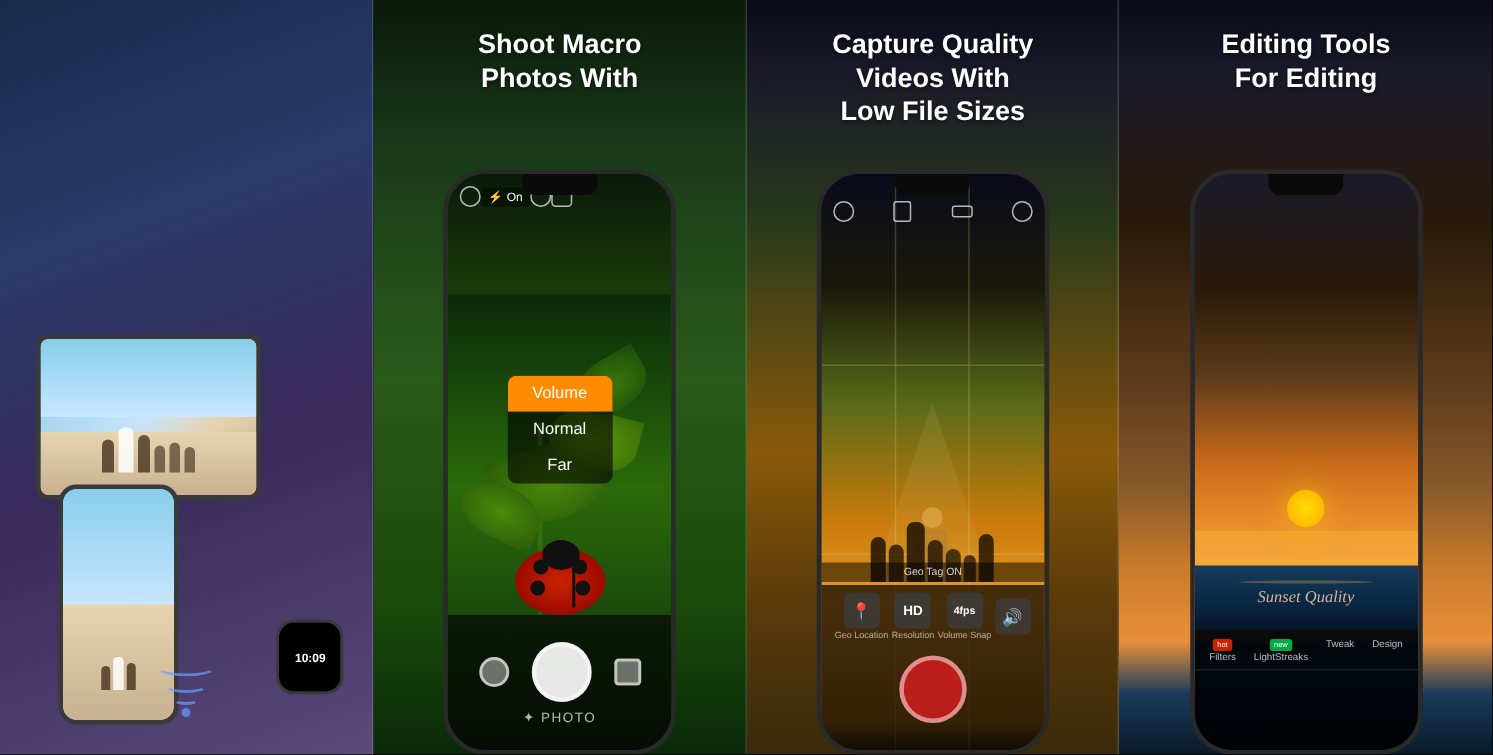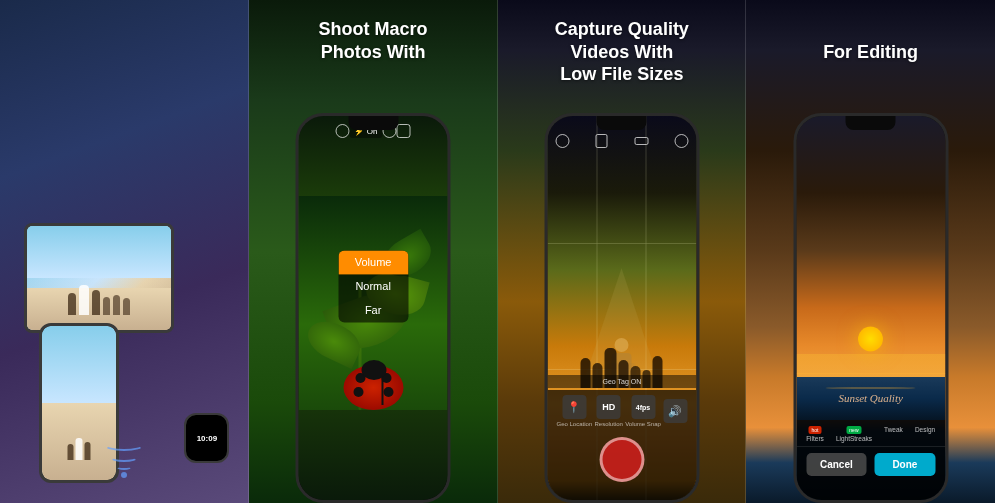--- a/index.html
+++ b/index.html
@@ -333,21 +333,21 @@
       background: #ff8c00;
     }
 
     
     .camera-top-bar {
       position: absolute;
       top: 8px;
       left: 8px;
       right: 8px;
       display: flex;
-      justify-content: center;
+      justify-content: flex-start;
       align-items: center;
     }
 
     .cam-icon {
       width: 14px;
       height: 14px;
       border-radius: 50%;
       border: 1.5px solid rgba(255,255,255,0.7);
     }
 
@@ -742,20 +742,28 @@
           </div>
           <div class="ladybug-head"></div>
         </div>
 
         <div class="macro-menu">
           <div class="macro-item active">Volume</div>
           <div class="macro-item">Normal</div>
           <div class="macro-item">Far</div>
         </div>
 
+        <div class="camera-ui">
+          <div class="camera-buttons">
+            <div class="video-btn"></div>
+            <div class="shutter-btn"></div>
+            <div class="video-btn" style="width:18px;height:18px;border-radius:3px;"></div>
+          </div>
+          <div class="photo-label">✦ PHOTO</div>
+        </div>
       </div>
     </div>
   </div>
 
   <div class="panel panel-3">
     <div class="panel-text">
       <div class="panel-title">
         <span>Capture Quality</span><br>
         <span>Videos With</span><br>
         <span>Low File Sizes</span>
@@ -844,21 +852,21 @@
             </div>
           </div>
         </div>
       </div>
     </div>
   </div>
 
   <div class="panel panel-4">
     <div class="panel-text">
       <div class="panel-title">
-        <br>
+        <span>Editing Tools</span><br>
         <span>For Editing</span><br>
       </div>
     </div>
 
     <div class="iphone-mockup-p4">
       <div class="iphone-screen-p4">
         <div class="phone-notch"></div>
         <div class="sunset-bg">
 
           <div style="position:absolute;top:62%;left:0;right:0;height:15%;background:linear-gradient(180deg,rgba(255,200,50,0.3),rgba(255,150,0,0.1));"></div>
@@ -882,23 +890,19 @@
                 <span class="filter-tab-badge badge-new">new</span>
                 <span class="filter-tab-name">LightStreaks</span>
               </div>
               <div class="filter-tab">
                 <span class="filter-tab-name">Tweak</span>
               </div>
               <div class="filter-tab">
                 <span class="filter-tab-name">Design</span>
               </div>
             </div>
-            <div class="action-buttons">
-              <div class="action-btn btn-cancel">Cancel</div>
-              <div class="action-btn btn-done">Done</div>
-            </div>
           </div>
         </div>
       </div>
     </div>
   </div>
 
 </div>
 
 </body></html>

